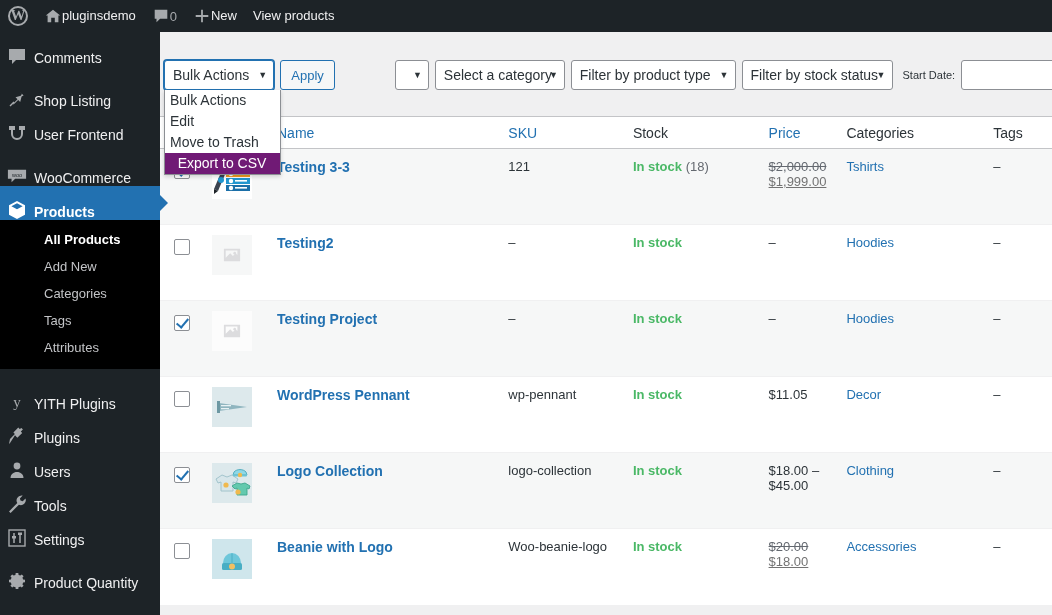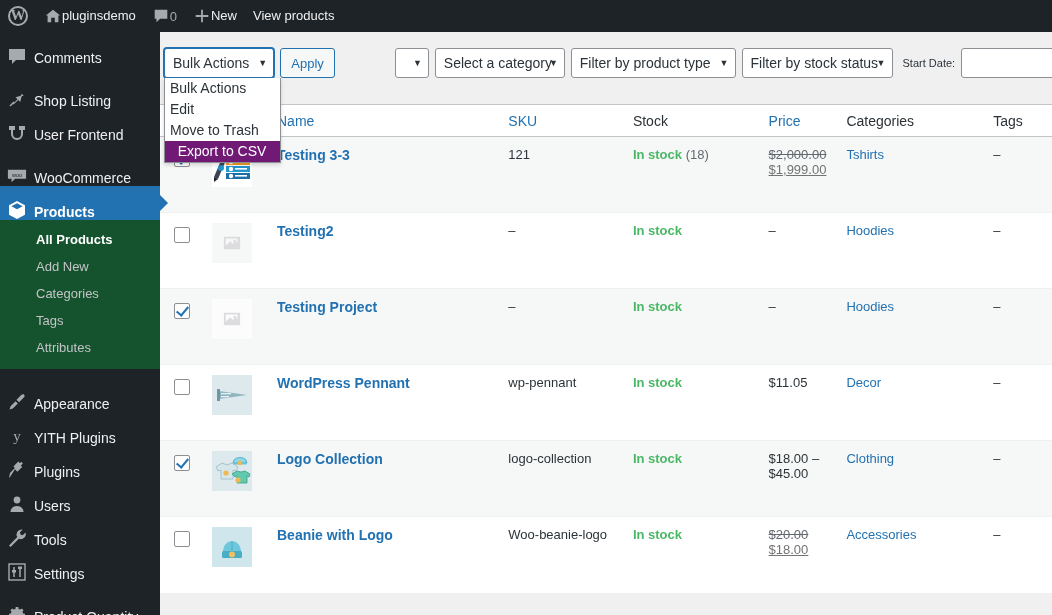--- a/index.html
+++ b/index.html
@@ -88,22 +88,22 @@
     position: absolute; right: -8px; top: 50%;
     transform: translateY(-50%);
     border-style: solid;
     border-width: 8px 0 8px 8px;
     border-color: transparent transparent transparent #2271b1;
   }
   .menu-sep {
     height: 9px;
   }
   .submenu {
-    background: #14532d;
-    padding: 6px 0 8px 0;
+    background: #000000;
+    padding: 6px 0 8px 8px;
   }
   .submenu a {
     display: block;
     padding: 6px 0 6px 36px;
     font-size: 13px;
     color: #c3c4c7;
     white-space: nowrap;
   }
   .submenu a.current {
     color: #fff;
@@ -117,20 +117,21 @@
     width: 892px; height: 583px;
     background: #f0f0f1;
     overflow: hidden;
   }
 
   
   #tablenav {
     position: relative;
     height: 72px;
     padding: 16px 12px 0 4px;
+    margin-top: 12px;
   }
   .tn-row {
     display: flex; align-items: center;
     gap: 6px;
     height: 30px;
   }
   .wp-select {
     position: relative;
     height: 30px;
     background: #fff;
@@ -407,28 +408,20 @@
 
     <div class="submenu">
       <a class="current">All Products</a>
       <a>Add New</a>
       <a>Categories</a>
       <a>Tags</a>
       <a>Attributes</a>
     </div>
     <div class="menu-sep"></div>
 
-    <div class="menu-top">
-      <span class="mi-icon">
-        <svg viewBox="0 0 20 20">
-            <path d="M17 2.5c.8.8.8 2 0 2.8l-5 5-2.5-2.5 5-5c.8-.8 2-.8 2.5-.3zM8.6 9.2l2.2 2.2-5 5-3.3 1.1 1.1-3.3 5-5z"></path>
-          </svg>
-      </span>
-      <span class="mi-label">Appearance</span>
-    </div>
 
     <div class="menu-top">
       <span class="mi-icon">
         <svg viewBox="0 0 20 20">
             <text x="10" y="15" font-size="15" font-family="Liberation Serif, serif" text-anchor="middle" fill="#a7aaad">y</text>
           </svg>
       </span>
       <span class="mi-label">YITH Plugins</span>
     </div>
 

